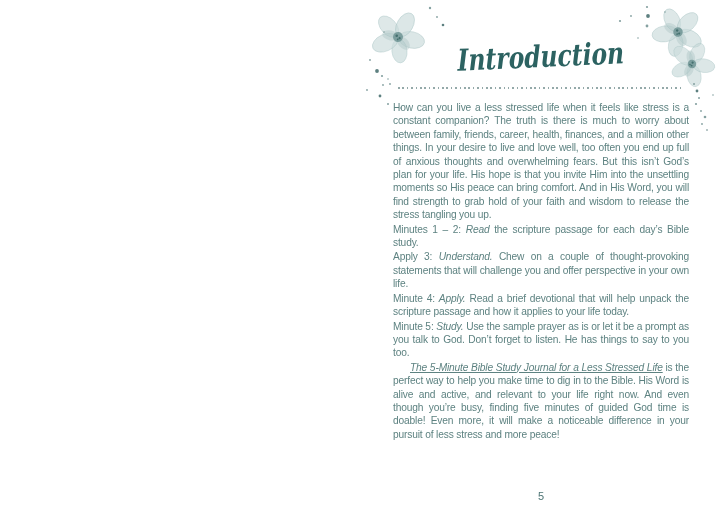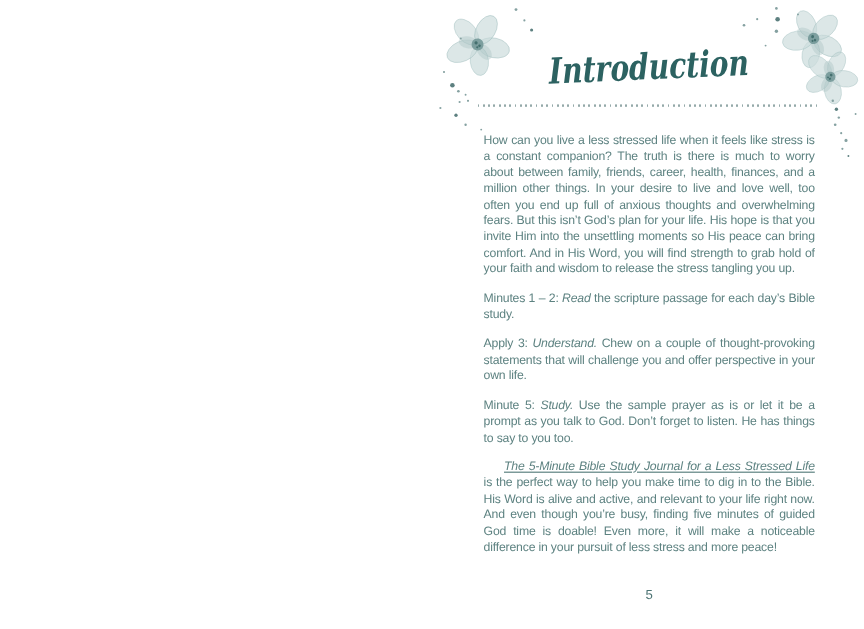--- a/index.html
+++ b/index.html
@@ -39,21 +39,21 @@
   }
   .text-column {
     position: absolute;
     left: 392px; top: 100px; width: 298px;
     color: #5d8281;
     font-size: 10.2px;
     line-height: 13.4px;
     letter-spacing: -0.15px;
     text-align: justify;
   }
-  .text-column p { margin: 11px; }
+  .text-column p { margin: 1px; }
   .para-indent { text-indent: 17px; }
   .step { margin: 2px 0 0 17px; }
   .gap { margin-top: 2px; }
   .kw { font-weight: normal; font-style: italic; }
   .bktitle { font-style: italic; text-decoration: underline; }
   .page-number {
     position: absolute;
     left: 392px; top: 490px; width: 298px;
     text-align: center;
     color: #4d7474;
@@ -144,20 +144,21 @@
 
   <div class="dotted-divider"></div>
 
   <div class="text-column">
     <p>How can you live a less stressed life when it feels like stress is a constant companion? The truth is there is much to worry about between family, friends, career, health, finances, and a million other things. In your desire to live and love well, too often you end up full of anxious thoughts and overwhelming fears. But this isn’t God’s plan for your life. His hope is that you invite Him into the unsettling moments so His peace can bring comfort. And in His Word, you will find strength to grab hold of your faith and wisdom to release the stress tangling you up.</p>
 
     <p class="step"><span>Minutes 1 – 2: </span><span class="kw">Read</span><span> the scripture passage for each day’s Bible study.</span></p>
 
     <p class="step"><span>Apply 3: </span><span class="kw">Understand.</span><span> Chew on a couple of thought-provoking statements that will challenge you and offer perspective in your own life.</span></p>
 
+    <p class="step"><span>Minute 4: </span><span class="kw">Apply.</span><span> Read a brief devotional that will help unpack the scripture passage and how it applies to your life today.</span></p>
 
     <p class="step"><span>Minute 5: </span><span class="kw">Study.</span><span> Use the sample prayer as is or let it be a prompt as you talk to God. Don’t forget to listen. He has things to say to you too.</span></p>
 
     <p class="para-indent gap"><span class="bktitle">The 5-Minute Bible Study Journal for a Less Stressed Life</span><span> is the perfect way to help you make time to dig in to the Bible. His Word is alive and active, and relevant to your life right now. And even though you’re busy, finding five minutes of guided God time is doable! Even more, it will make a noticeable difference in your pursuit of less stress and more peace!</span></p>
   </div>
 
   <div class="page-number">5</div>
 
 </div>
 

